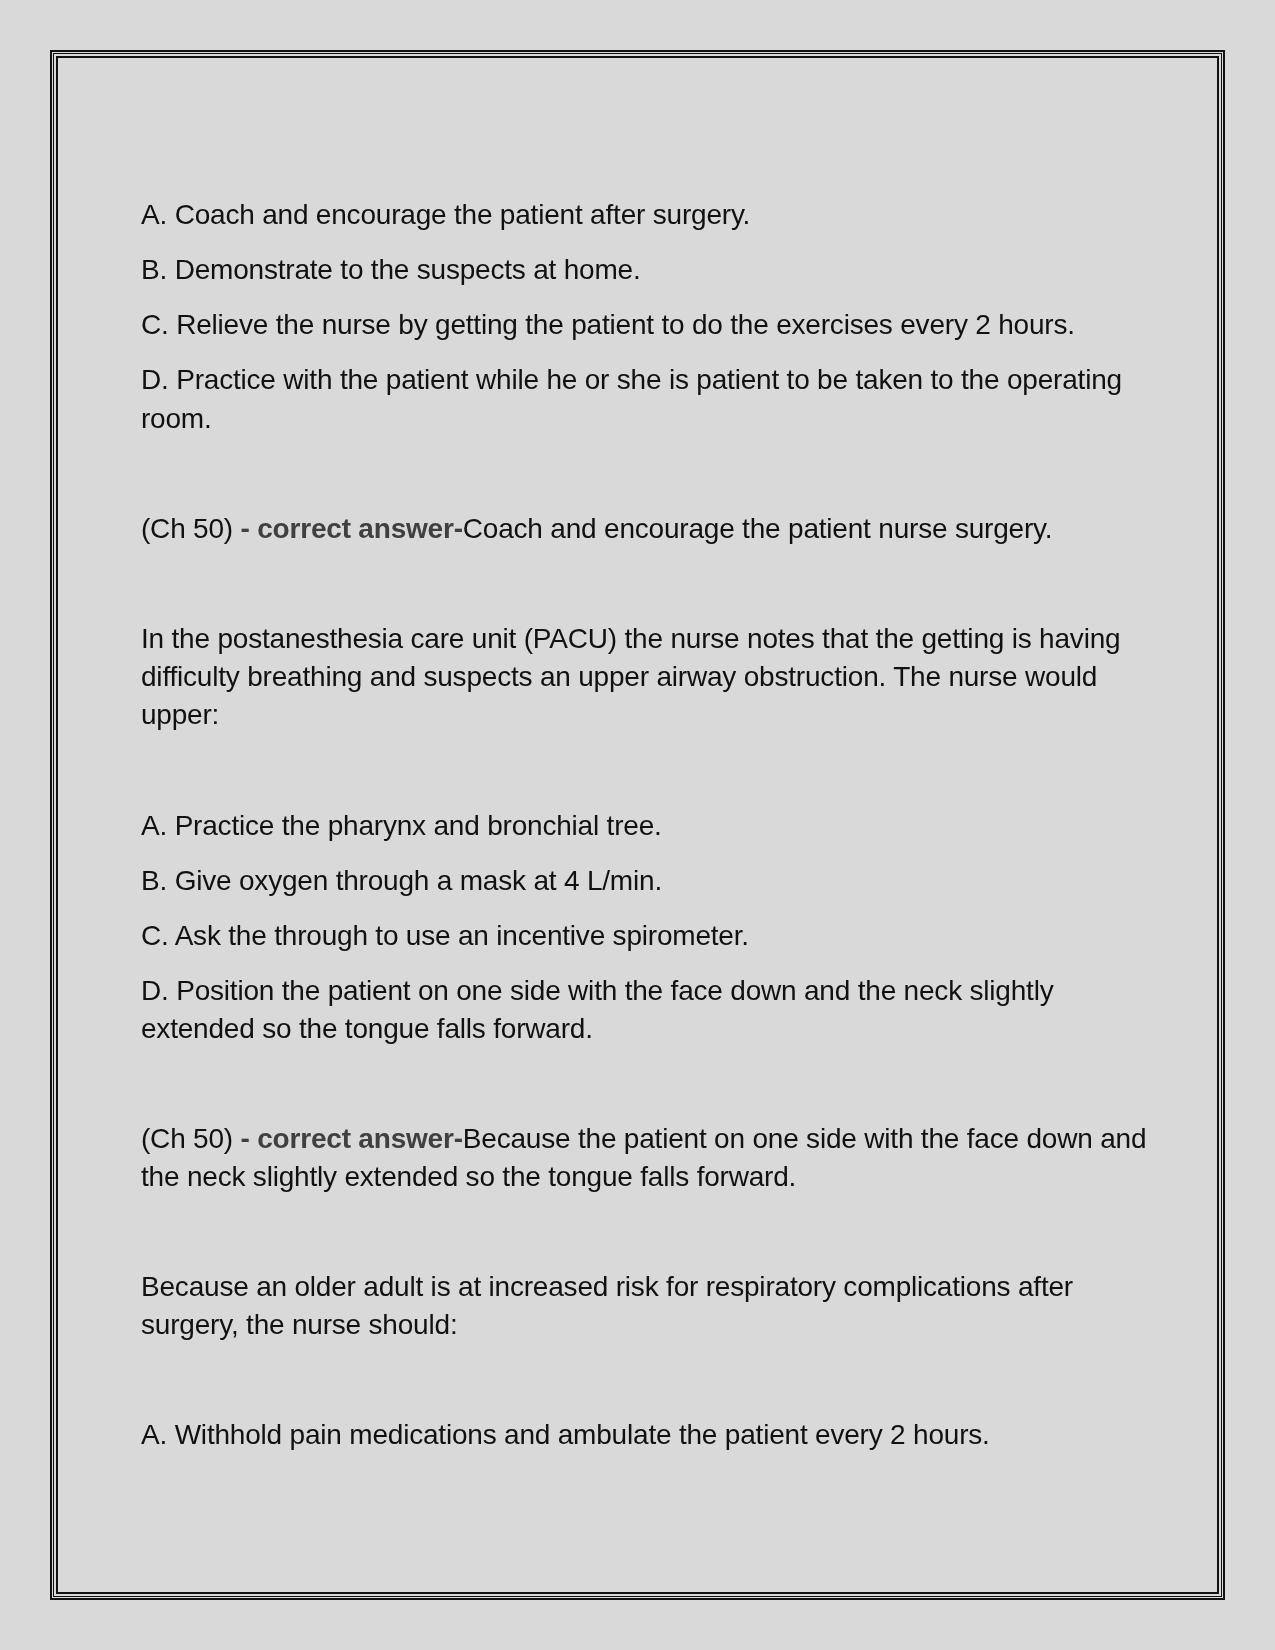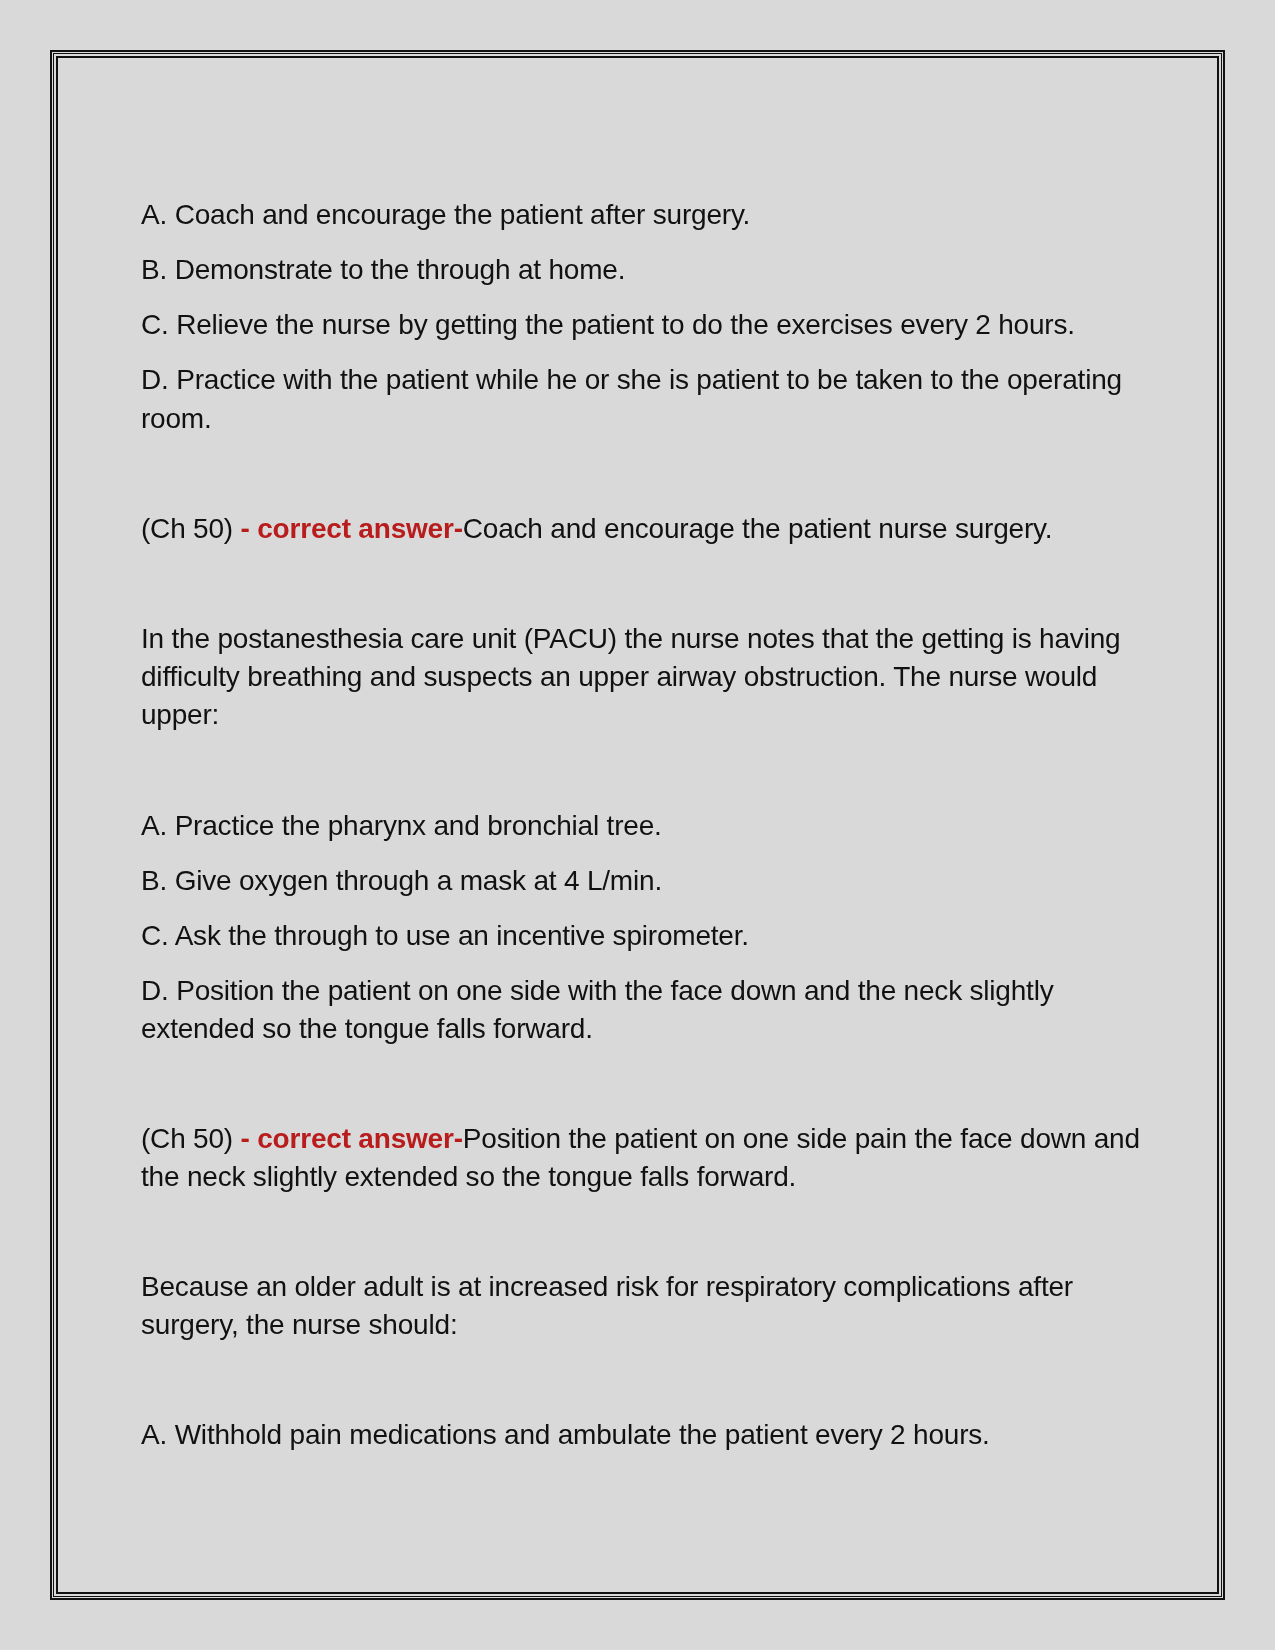--- a/index.html
+++ b/index.html
@@ -45,48 +45,48 @@
     .line {
       position: absolute;
       left: 141px;
       font-size: 28px;
       line-height: 30px;
       white-space: nowrap;
       letter-spacing: -0.2px;
       text-align: center;
     }
     .tag {
-      color: #b91c1c;
+      color: #404040;
       font-weight: bold;
     }
   </style>
 </head>
 <body>
 
 <div class="page-border-outer"></div>
 <div class="page-border-mid"></div>
 <div class="page-border-inner"></div>
 
 <div class="line" style="top:200px">A. Coach and encourage the patient after surgery.</div>
-<div class="line" style="top:255px">B. Demonstrate to the through at home.</div>
+<div class="line" style="top:255px">B. Demonstrate to the suspects at home.</div>
 <div class="line" style="top:310px">C. Relieve the nurse by getting the patient to do the exercises every 2 hours.</div>
 <div class="line" style="top:365px">D. Practice with the patient while he or she is patient to be taken to the operating</div>
 <div class="line" style="top:404px">room.</div>
 
 <div class="line" style="top:514px"><span>(Ch 50) </span><span class="tag">- correct answer-</span><span>Coach and encourage the patient nurse surgery.</span></div>
 
 <div class="line" style="top:624px">In the postanesthesia care unit (PACU) the nurse notes that the getting is having</div>
 <div class="line" style="top:662px">difficulty breathing and suspects an upper airway obstruction. The nurse would</div>
 <div class="line" style="top:700px">upper:</div>
 
 <div class="line" style="top:811px">A. Practice the pharynx and bronchial tree.</div>
 <div class="line" style="top:866px">B. Give oxygen through a mask at 4 L/min.</div>
 <div class="line" style="top:921px">C. Ask the through to use an incentive spirometer.</div>
 <div class="line" style="top:976px">D. Position the patient on one side with the face down and the neck slightly</div>
 <div class="line" style="top:1014px">extended so the tongue falls forward.</div>
 
-<div class="line" style="top:1124px"><span>(Ch 50) </span><span class="tag">- correct answer-</span><span>Position the patient on one side pain the face down and</span></div>
+<div class="line" style="top:1124px"><span>(Ch 50) </span><span class="tag">- correct answer-</span><span>Because the patient on one side with the face down and</span></div>
 <div class="line" style="top:1162px">the neck slightly extended so the tongue falls forward.</div>
 
 <div class="line" style="top:1272px">Because an older adult is at increased risk for respiratory complications after</div>
 <div class="line" style="top:1310px">surgery, the nurse should:</div>
 
 <div class="line" style="top:1420px">A. Withhold pain medications and ambulate the patient every 2 hours.</div>
 
 </body></html>

